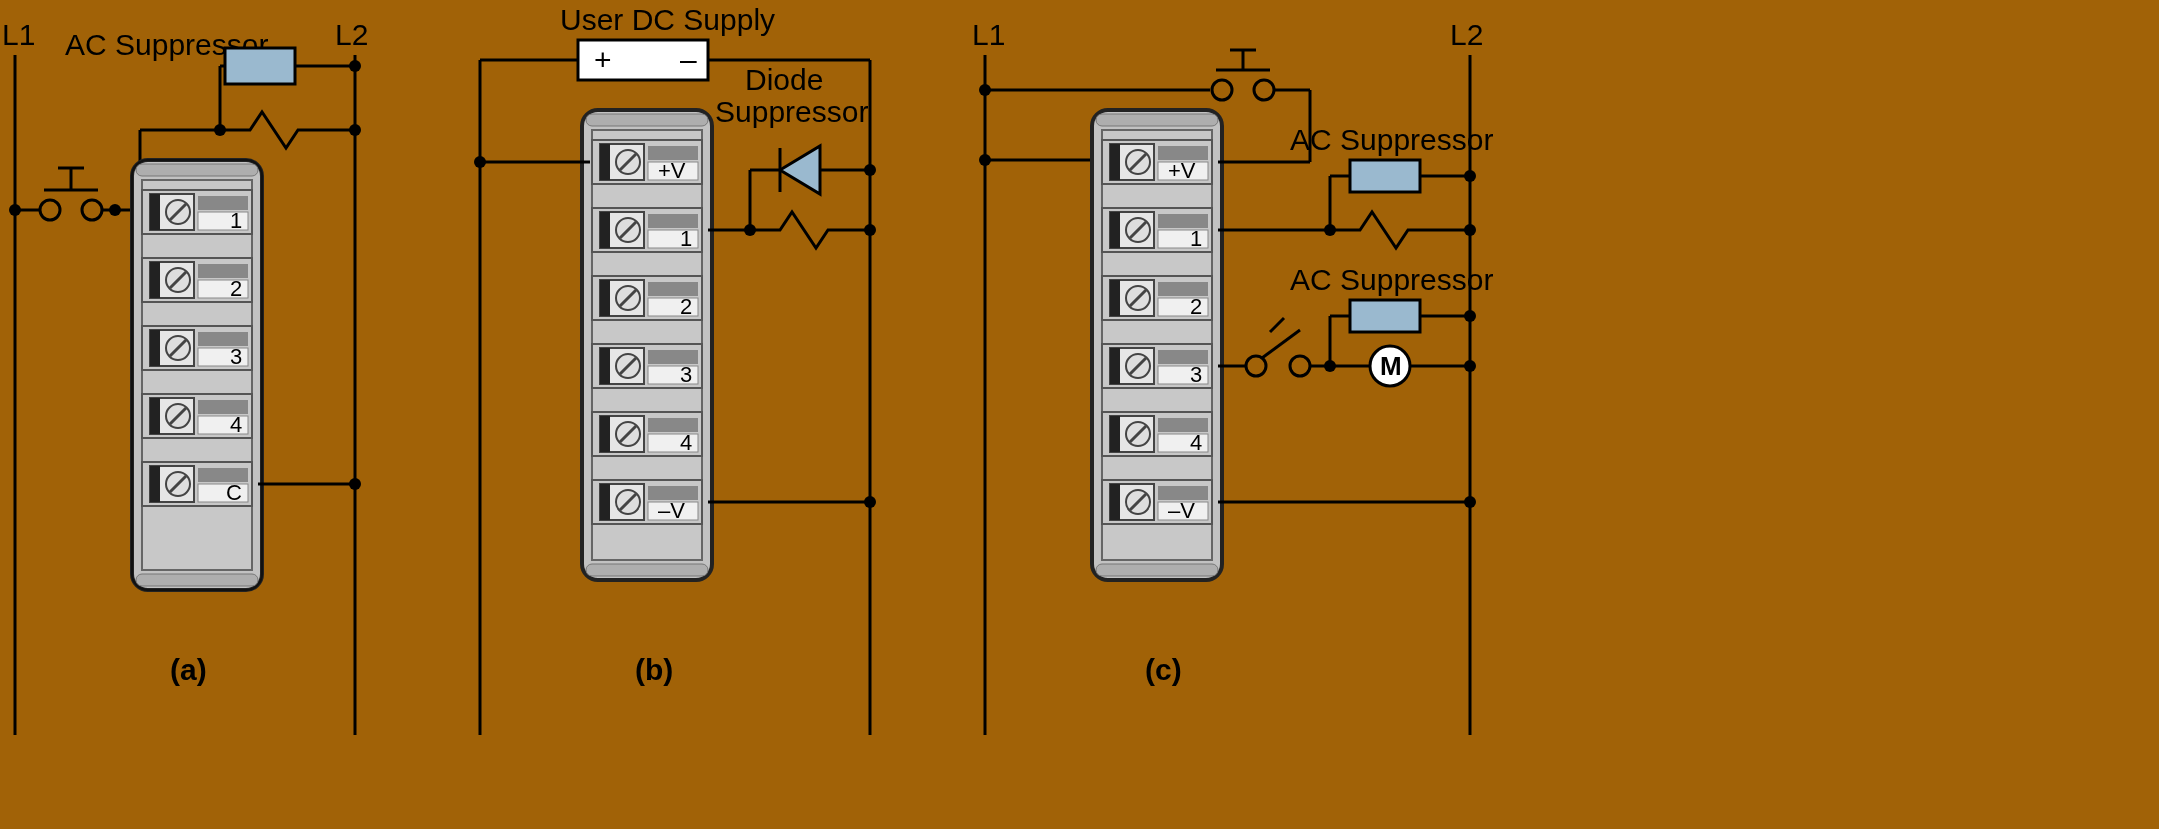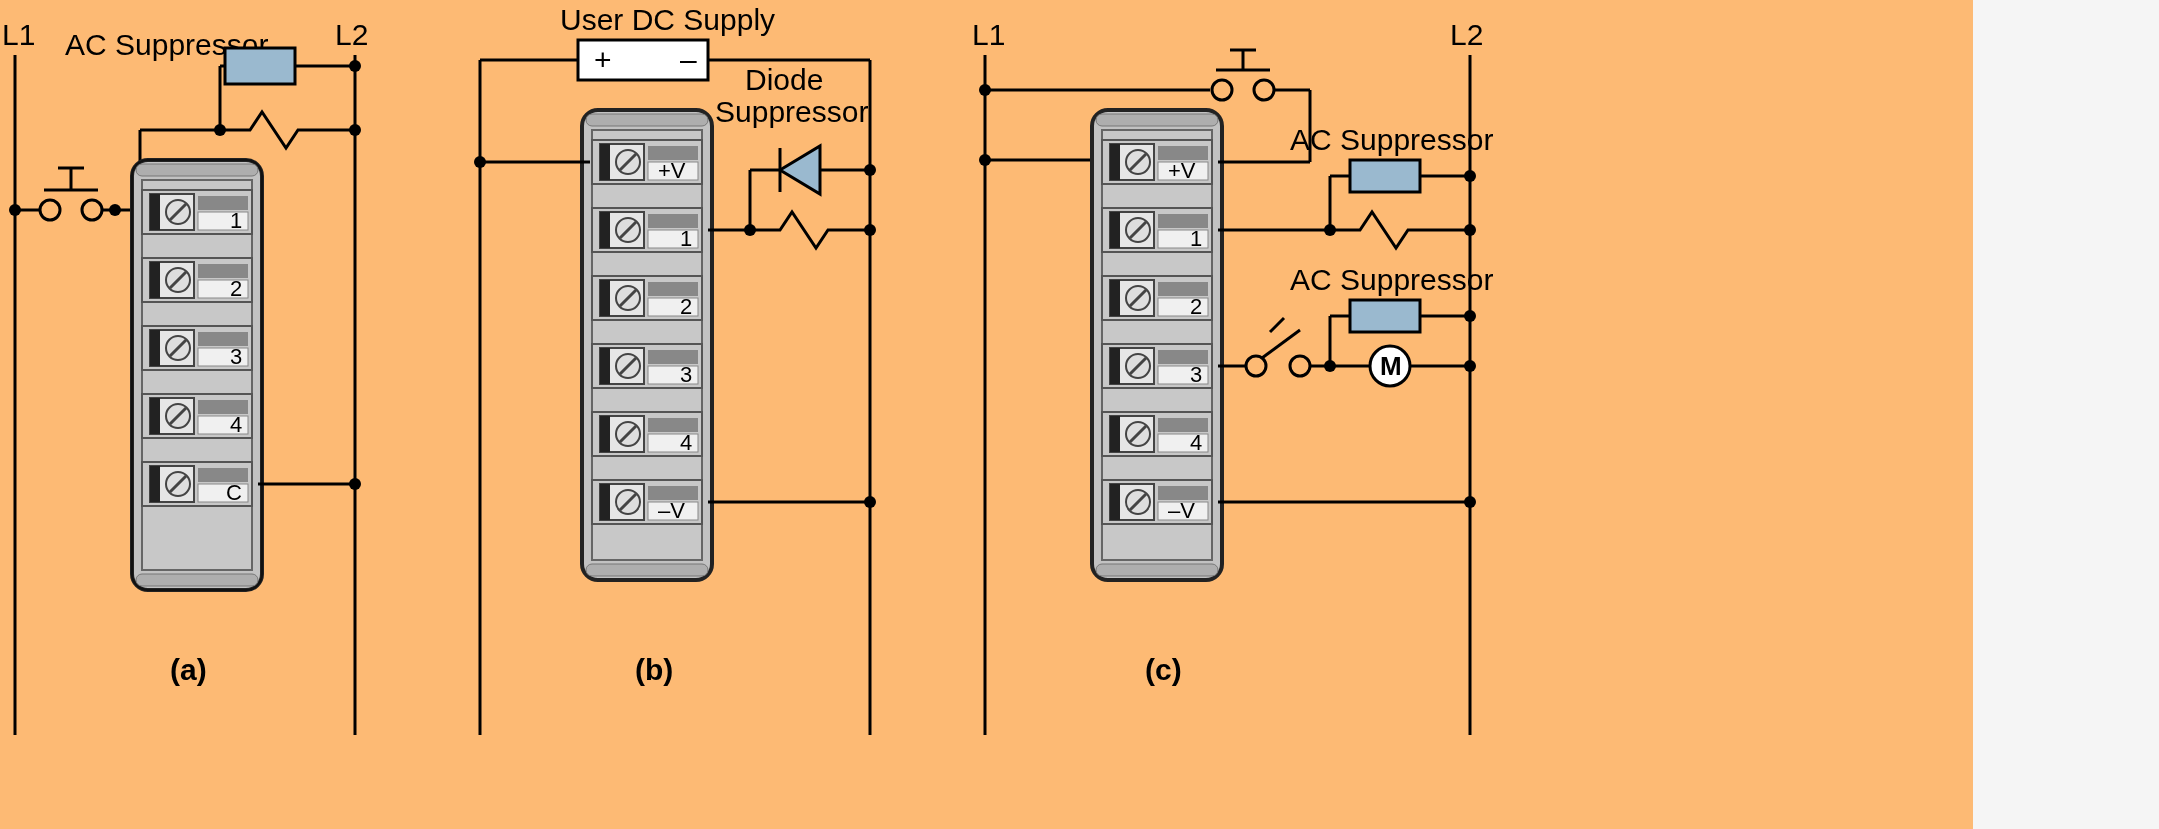--- a/index.html
+++ b/index.html
@@ -1,24 +1,24 @@
 <!DOCTYPE html>
 <html><head>
 <meta charset="utf-8">
 <style>
   body {
     margin: 0;
     background: #f5f5f5;
     font-family: Arial, Helvetica, sans-serif;
   }
   .wrap {
-    width: 1973px;
+    width: 2159px;
     height: 829px;
     position: relative;
-    background: #fdba74;
+    background: #a16207;
     text-decoration: underline;
   }
   svg { display:block; }
   .lbl { font: 500 30px Arial, Helvetica, sans-serif; fill:#000; }
   .sublbl { font:700 30px Arial, Helvetica, sans-serif; fill:#000; }
   .tlabel { font: 22px Arial, Helvetica, sans-serif; fill:#000; }
   .motorM { font: 700 26px Arial, Helvetica, sans-serif; fill:#000; }
 </style>
 </head>
 <body>

